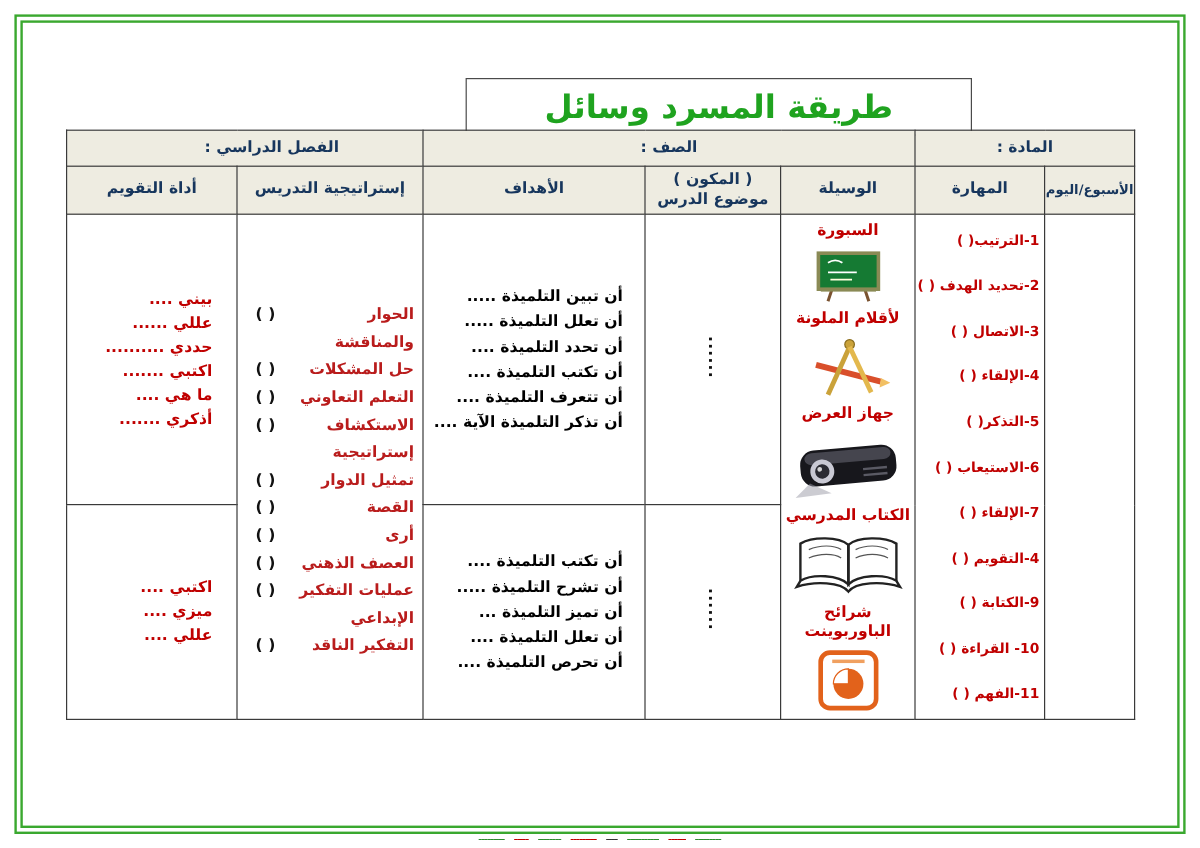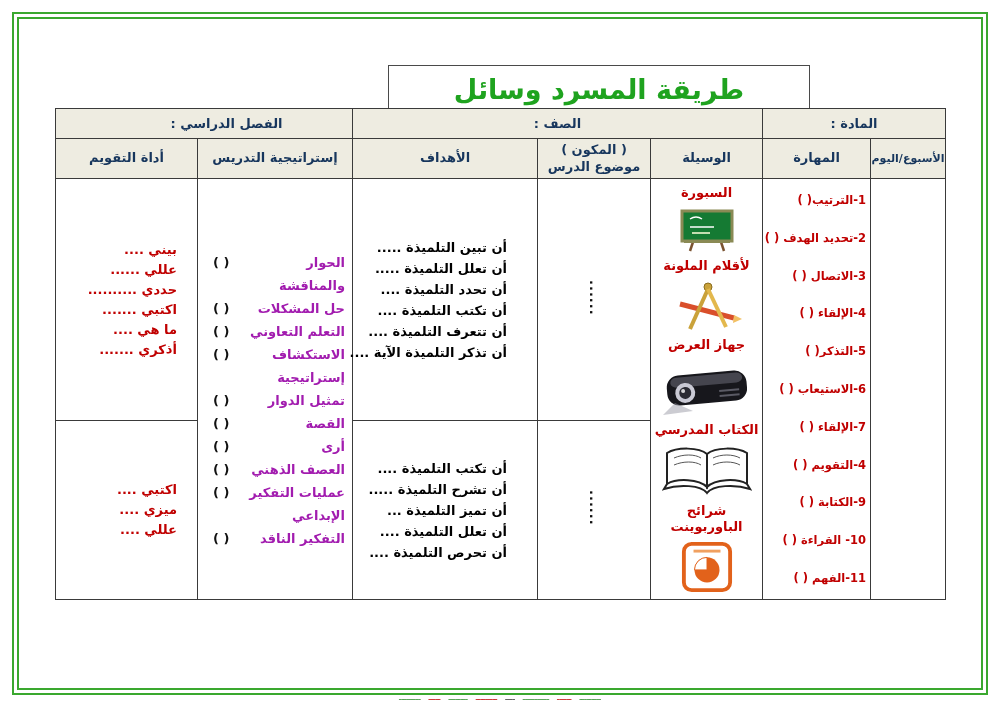--- a/index.html
+++ b/index.html
@@ -32,27 +32,27 @@
   
   td.media-cell { vertical-align:top; }
   .media-wrap { height:414px; display:flex; flex-direction:column; align-items:center; justify-content:space-between; padding:3px 2px; }
   .media-label { color:#c00000; font-size:13px; font-weight:bold; text-align:center; line-height:1.25; width:100%; }
 
   
   td.topic-cell { text-align:center; }
   .vdots { writing-mode:vertical-rl; font-weight:bold; font-size:13px; color:#111; letter-spacing:1px; display:inline-block; }
 
   
-  td.obj-cell { text-align:right; padding-right:30px; }
+  td.obj-cell { text-align:right; padding-right:18px; }
   .obj-line { color:#000; font-weight:bold; font-size:13px; line-height:21px; white-space:nowrap; }
 
   
   td.strat-cell { vertical-align:top; padding:22px 7px 0 15px; }
   .strat-line { display:flex; justify-content:space-between; line-height:23px; font-size:13px; font-weight:bold; }
-  .strat-text { color:#a21caf; }
+  .strat-text { color:#b91c1c; }
   .strat-paren { color:#111; }
 
   
   td.eval-cell { text-align:right; padding-right:20px; }
   .eval-line { color:#c00000; font-weight:bold; font-size:13px; line-height:20px; white-space:nowrap; }
 
   
   .footer { position:absolute; left:0; right:0; bottom:4px; display:flex; justify-content:center; gap:8px; font-size:7px; font-weight:bold; line-height:10px; direction:rtl; }
   .footer span:nth-child(1){color:#2e8b2e} .footer span:nth-child(2){color:#c00000}
   .footer span:nth-child(3){color:#2e8b2e} .footer span:nth-child(4){color:#333}

